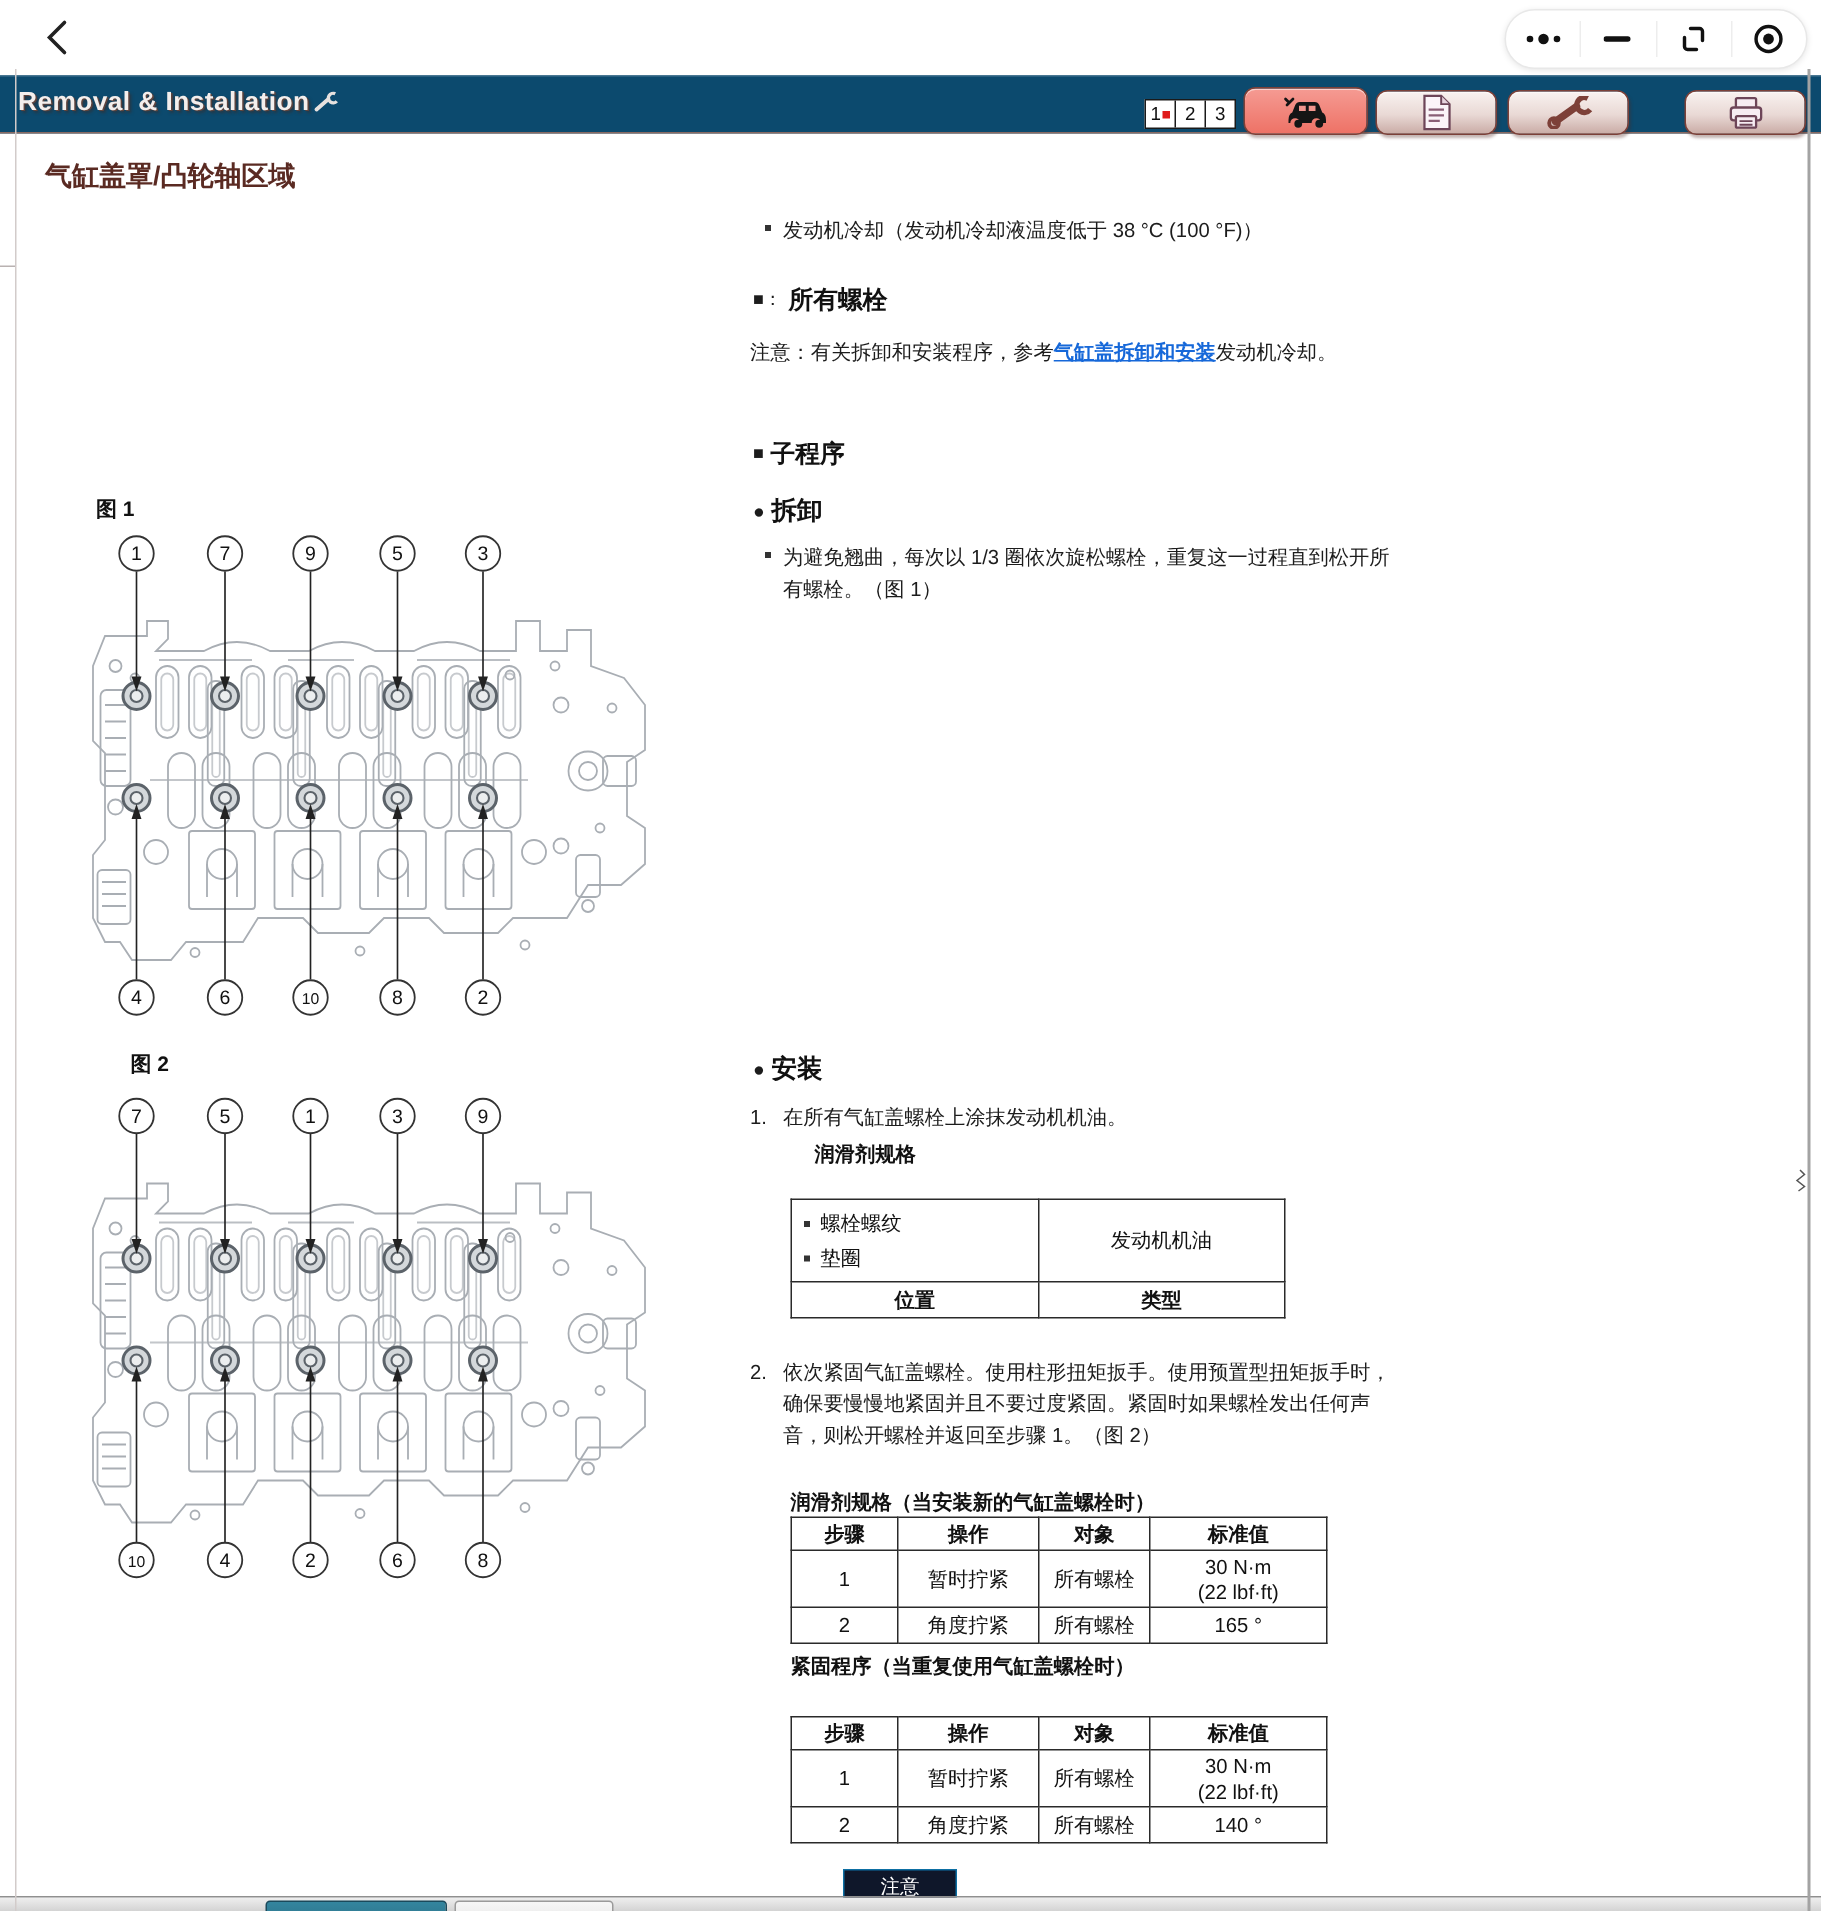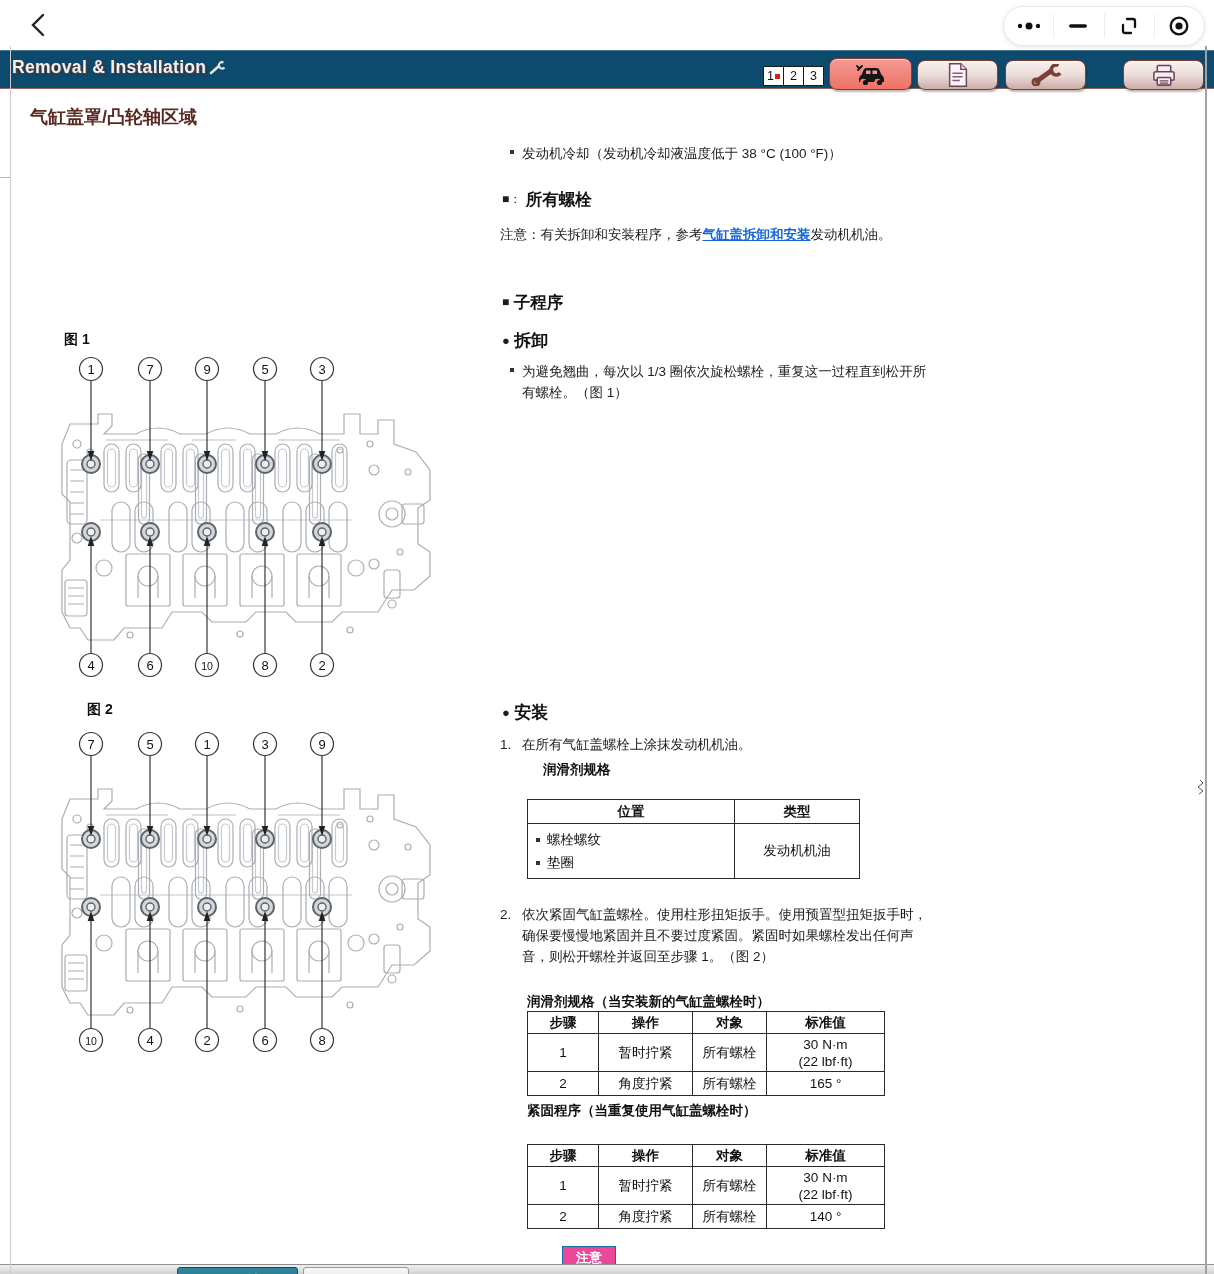--- a/index.html
+++ b/index.html
@@ -50,22 +50,22 @@
   table.spec td,table.spec th{border:1.3px solid #2a2a2a;font-size:13.5px;color:#111;padding:0;}
   table.spec th{font-weight:bold;text-align:center;}
   .tbl-title{position:absolute;font-size:13.5px;font-weight:bold;color:#111;}
   .loc-cell{vertical-align:middle;padding:4px 0 4px 8px !important;}
   .loc-item{display:flex;align-items:center;height:23px;font-size:13.5px;}
   .loc-item .sq{width:4px;height:4px;background:#333;margin-right:7px;flex:0 0 4px;}
   .center-cell{text-align:center;vertical-align:middle;}
   .pre{white-space:pre-line;line-height:17px;}
 
   
-  .notice-badge{position:absolute;left:562px;top:1246px;background:#ec4899;border:1px solid #0d6fa3;
-                color:#fff;font-size:13px;font-weight:bold;padding:2px 13px;cursor:pointer;}
+  .notice-badge{position:absolute;left:562px;top:1246px;background:#0f172a;border:1px solid #0d6fa3;
+                color:#fff;font-size:13px;font-weight:normal;padding:2px 24px;cursor:pointer;}
   .bottom-bar{position:absolute;left:0;top:1264px;width:1214px;height:10px;overflow:hidden;
               background:linear-gradient(#efefef,#d0d0d0);border-top:1px solid #8f8f8f;}
   .btn-confirm{position:absolute;left:177px;top:2px;width:119px;height:28px;border-radius:3px;
                background:linear-gradient(#34859e,#23637a);border:1px solid #1b4a5c;color:#fff;
                font-size:13px;font-weight:bold;text-align:center;line-height:26px;cursor:pointer;}
   .btn-back{position:absolute;left:303px;top:2px;width:104px;height:28px;border-radius:3px;
             background:linear-gradient(#f6f6f6,#d8d8d8);border:1px solid #9a9a9a;color:#555;
             font-size:13px;text-align:center;line-height:26px;cursor:pointer;}
 
   
@@ -454,21 +454,21 @@
     <span class="sq"></span>
     <span>发动机冷却（发动机冷却液温度低于 38 °C (100 °F)）</span>
   </div>
 
   <div class="abs" style="left:502px;top:189px;">
     <span class="marker-sq">■：</span>
     <span class="h-big">所有螺栓</span>
   </div>
 
   <div class="abs body-txt" style="left:500px;top:224px;width:420px;">
-    <span>注意：有关拆卸和安装程序，参考</span><span class="doc-link">气缸盖拆卸和安装</span><span>发动机机油。</span>
+    <span>注意：有关拆卸和安装程序，参考</span><span class="doc-link">气缸盖拆卸和安装</span><span>发动机冷却。</span>
   </div>
 
   <div class="abs" style="left:502px;top:292px;">
     <span class="marker-sq">■</span>
     <span class="h-big">子程序</span>
   </div>
 
   <div class="abs" style="left:502px;top:329px;">
     <span class="marker-dot">●</span>
     <span class="h-mid">拆卸</span>
@@ -485,37 +485,37 @@
   </div>
 
   <div class="abs body-txt step" style="left:500px;top:734px;width:430px;">
     <span class="no">1.</span>
     <span>在所有气缸盖螺栓上涂抹发动机机油。</span>
   </div>
 
   <div class="tbl-title" style="left:527px;top:761px;margin-left:16px;">润滑剂规格</div>
   <table class="spec abs" style="left:527px;top:799px;width:330px;">
     <tbody>
-        <tr style="height:24px;">
-      <th style="width:206px;">位置</th>
-      <th style="width:124px;">类型</th>
-    </tr>
-    <tr style="height:54px;">
+        <tr style="height:54px;">
       <td class="loc-cell">
         <div class="loc-item">
               <span class="sq"></span>
               <span>螺栓螺纹</span>
             </div>
         <div class="loc-item">
               <span class="sq"></span>
               <span>垫圈</span>
             </div>
       </td>
       <td class="center-cell">发动机机油</td>
     </tr>
+    <tr style="height:24px;">
+      <th style="width:206px;">位置</th>
+      <th style="width:124px;">类型</th>
+    </tr>
   </tbody>
     </table>
 
   <div class="abs body-txt step" style="left:500px;top:904px;width:432px;">
     <span class="no">2.</span>
     <span>依次紧固气缸盖螺栓。使用柱形扭矩扳手。使用预置型扭矩扳手时，确保要慢慢地紧固并且不要过度紧固。紧固时如果螺栓发出任何声音，则松开螺栓并返回至步骤 1。（图 2）</span>
   </div>
 
   <div class="tbl-title" style="left:527px;top:993px;">润滑剂规格（当安装新的气缸盖螺栓时）</div>
   <table class="spec abs" style="left:527px;top:1011px;width:353px;">

